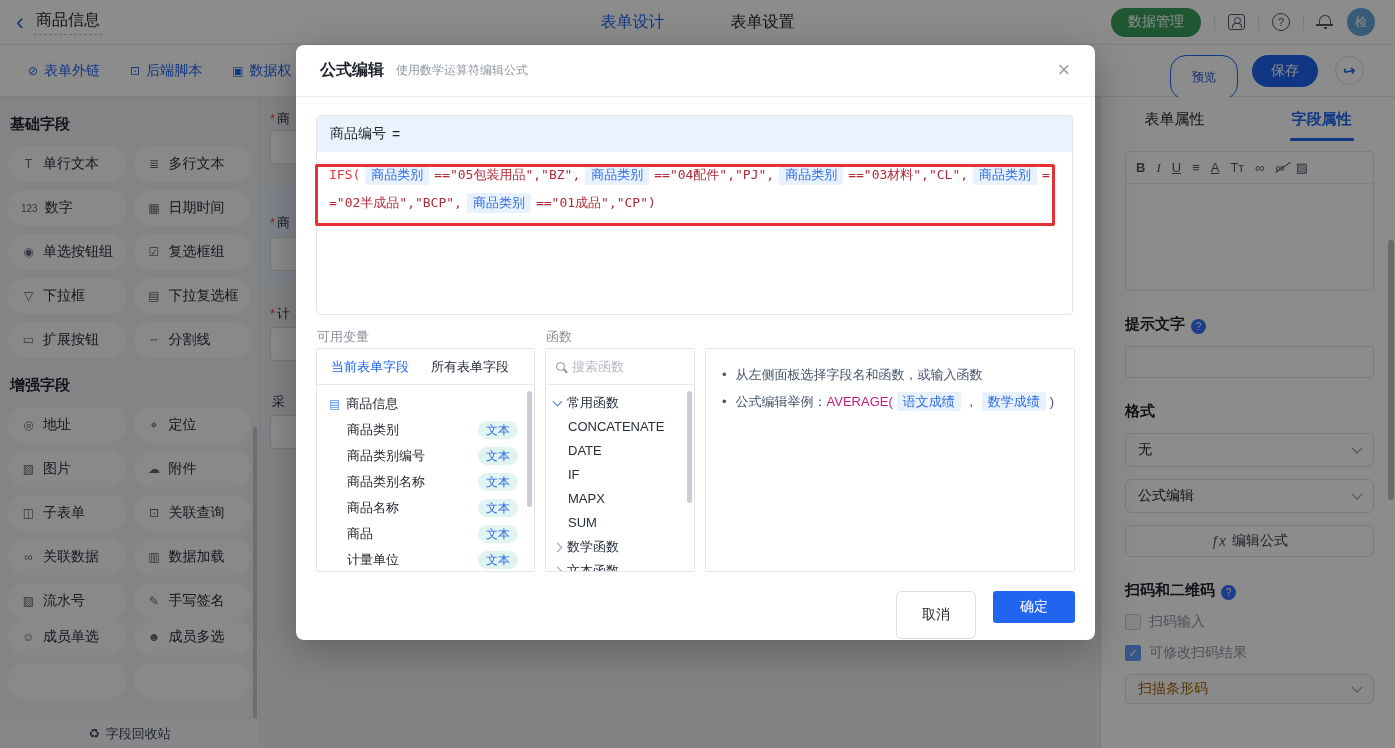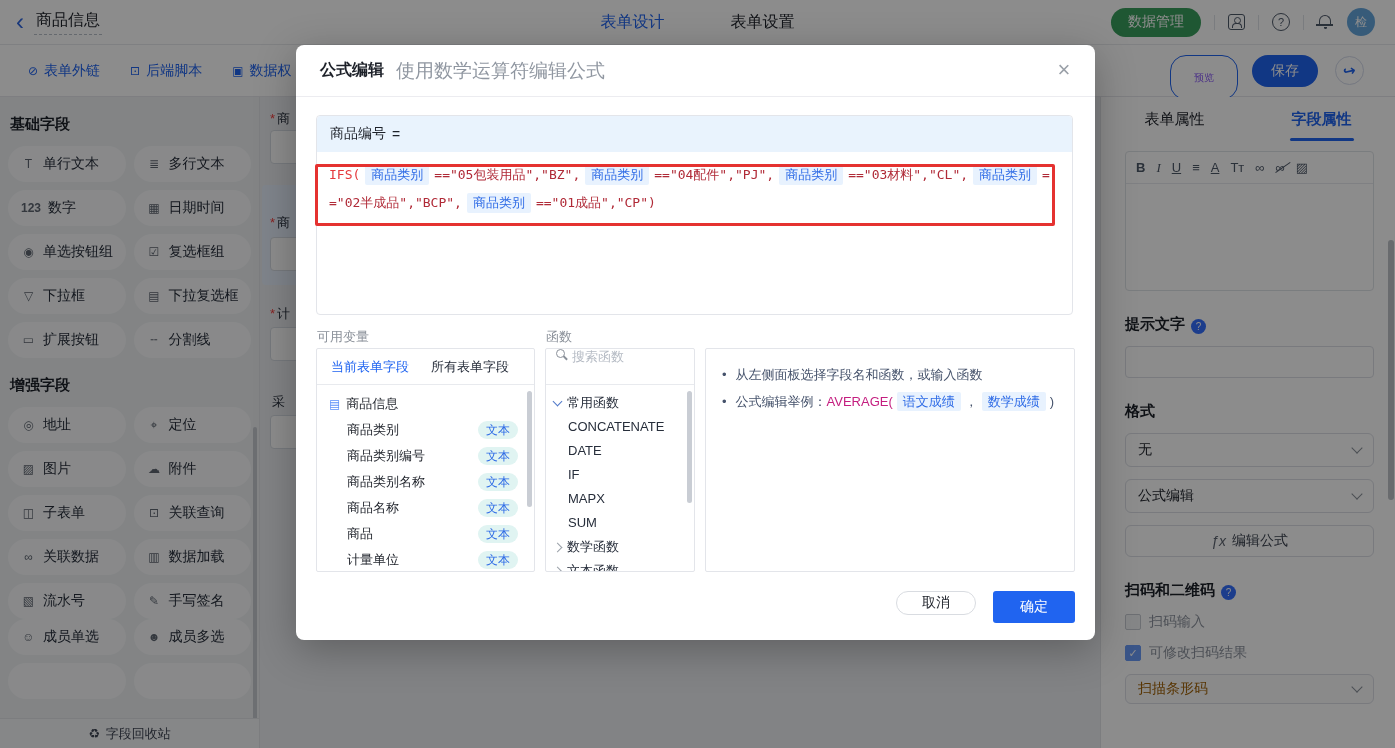--- a/index.html
+++ b/index.html
@@ -23,21 +23,21 @@
   .bell{position:absolute;left:2px;top:1px;width:12px;height:11px;border:1.6px solid #4e5969;border-bottom:none;border-radius:6px 6px 0 0}
   .bell::after{content:"";position:absolute;left:-4px;bottom:0;width:17px;height:1.6px;background:#4e5969}
   .bell::before{content:"";position:absolute;left:3.5px;bottom:-3.5px;width:3px;height:2.5px;border-radius:0 0 2px 2px;background:#4e5969}
   .avatar{width:28px;height:28px;border-radius:50%;background:#64a6dd;color:#fff;font-size:12px;display:flex;align-items:center;justify-content:center}
 
   
   .subbar{position:absolute;left:0;top:45px;right:0;height:52px;background:#fff;border-bottom:1px solid #e5e6eb;display:flex;align-items:center;z-index:1}
   .sublink{display:flex;align-items:center;gap:6px;color:#2064f0;font-size:14px;margin-left:30px;cursor:pointer}
   .sublink:first-child{margin-left:28px}
   .sublink .ic{font-size:12px}
-  .btn-preview{position:absolute;right:157px;top:10px;width:68px;height:45px;border:1px solid #2064f0;border-radius:16px;color:#8b5cf6;background:#fff;font-size:10px;display:flex;align-items:center;justify-content:center}
+  .btn-preview{position:absolute;right:157px;top:10px;width:68px;height:45px;border:1px solid #2064f0;border-radius:16px;color:#1d4ed8;background:#fff;font-size:12px;display:flex;align-items:center;justify-content:center}
   .btn-save{position:absolute;right:77px;top:10px;width:66px;height:32px;border-radius:16px;background:#2064f0;color:#fff;font-size:14px;display:flex;align-items:center;justify-content:center}
   .btn-share{position:absolute;right:31px;top:11px;width:29px;height:29px;border:1px solid #d4daea;border-radius:50%;display:flex;align-items:center;justify-content:center;background:#fff}
   .btn-share .ic{color:#2064f0;font-weight:bold;font-size:15px;transform:rotate(-12deg)}
 
   
   .sidebar{position:absolute;left:0;top:97px;width:260px;bottom:0;background:#eef0f3;border-right:1px solid #e2e4e8;overflow:hidden;z-index:1}
   .sec-title{font-size:15px;font-weight:bold;margin:18px 0 12px 10px}
   .fgrid{display:grid;grid-template-columns:1fr 1fr;gap:8px;padding:0 8px}
   .fpill{height:36px;border-radius:18px;background:#f9fafb;display:flex;align-items:center;padding-left:13px;gap:7px;font-size:14px;color:#272e3b;cursor:grab}
   .fpill .ic{color:#5f6672;font-size:12px;min-width:15px;text-align:center;flex:none}
@@ -77,21 +77,21 @@
   .cb{width:16px;height:16px;border:1px solid #c6cad1;border-radius:2px;background:#f3f4f6;flex:none}
   .cb.checked{background:#6b9bf7;border-color:#6b9bf7;color:#fff;font-size:11px;display:flex;align-items:center;justify-content:center}
   .rp-select.disabled{color:#a16207;background:#fbfbfc}
   .page-scroll{position:absolute;right:1px;top:240px;width:6px;height:260px;background:#bfc3c9;border-radius:3px;z-index:2}
 
   
   .overlay{position:absolute;inset:0;background:rgba(0,0,0,.45);z-index:40}
   .modal{position:absolute;left:296px;top:45px;width:799px;height:595px;background:#fff;border-radius:8px;box-shadow:0 10px 40px rgba(0,0,0,.28);z-index:50}
   .m-head{height:52px;border-bottom:1px solid #ececf0;display:flex;align-items:center;padding:0 24px}
   .m-title{font-size:16px;font-weight:bold}
-  .m-sub{font-size:19px;color:#9097a1;margin-left:12px}
+  .m-sub{font-size:12px;color:#9097a1;margin-left:12px}
   .m-close{position:absolute;right:16px;top:11px;width:30px;height:30px;font-size:22px;color:#9aa0a8;text-align:center;line-height:28px;cursor:pointer}
   .f-box{position:absolute;left:20px;top:70px;width:757px;height:200px;border:1px solid #e3e5ea;border-radius:4px;background:#fff}
   .f-head{height:36px;background:#e9f3fd;display:flex;align-items:center;padding:0 13px;font-size:14px;border-radius:4px 4px 0 0}
   .f-eq{margin-left:6px}
   .f-body{padding:9px 12px;font-size:13px;line-height:28px;font-family:"DejaVu Sans Mono",monospace;word-break:break-all}
   .tk-func{color:#e5383b}
   .tk-code{color:#b02a37}
   .tk-field{display:inline-block;background:#e8f2fe;color:#2e6be6;border-radius:2px;padding:0 6px;margin:0 5px;line-height:20px;font-family:"Liberation Sans","DejaVu Sans",sans-serif;font-size:13px}
   .red-box{position:absolute;left:19px;top:119px;width:740px;height:62px;border:3px solid #e53230;border-radius:2px;pointer-events:none}
   .m-sec-label{position:absolute;top:283px;font-size:13px;color:#8a9099}
@@ -101,35 +101,35 @@
   .vt{cursor:pointer}
   .vt1{color:#2064f0;margin-left:14px}
   .vt2{margin-left:22px;color:#272e3b}
   .tree{padding-top:6px;font-size:13px}
   .tr-root{display:flex;align-items:center;gap:6px;height:26px;padding-left:12px;cursor:pointer}
   .docic{color:#5b8ff9;font-size:12px}
   .tr-row{display:flex;align-items:center;height:26px;padding-left:30px;padding-right:16px;cursor:pointer}
   .badge{margin-left:auto;background:#e0f4f2;color:#2e6be6;font-size:12px;border-radius:9px;padding:1px 8px;line-height:16px}
   .v-scroll{position:absolute;right:2px;top:42px;width:5px;height:116px;background:#c9cdd4;border-radius:3px}
   .fns{position:absolute;left:249px;top:303px;width:150px;height:224px;border:1px solid #e3e5ea;border-radius:2px;overflow:hidden;background:#fff}
-  .search{height:36px;border-bottom:1px solid #e8eaee;display:flex;align-items:flex-start;gap:7px;padding:0 10px}
+  .search{height:36px;border-bottom:1px solid #e8eaee;display:flex;align-items:center;gap:7px;padding:0 10px}
   .mag{width:9px;height:9px;border:1.5px solid #8a9099;border-radius:50%;position:relative;flex:none}
   .mag::after{content:"";position:absolute;width:5px;height:1.5px;background:#8a9099;transform:rotate(45deg);right:-4px;bottom:-1px}
   .search input{border:none;outline:none;width:92px;font-size:13px;background:transparent}
   .search input::placeholder{color:#b4bac3}
   .fn-group{display:flex;align-items:center;height:24px;padding-left:8px;gap:6px;font-size:13px;color:#272e3b;cursor:pointer}
   .caret-down{width:7px;height:7px;border-right:1.4px solid #5079c9;border-bottom:1.4px solid #5079c9;transform:rotate(45deg);margin-top:-4px}
   .caret-right{width:7px;height:7px;border-right:1.4px solid #9aa0a8;border-bottom:1.4px solid #9aa0a8;transform:rotate(-45deg)}
   .fn-item{height:24px;line-height:24px;padding-left:22px;font-size:13px;color:#272e3b;cursor:pointer}
   .f-scroll{position:absolute;right:2px;top:42px;width:5px;height:112px;background:#c9cdd4;border-radius:3px}
   .tips{position:absolute;left:409px;top:303px;width:370px;height:224px;border:1px solid #e3e5ea;border-radius:2px;padding:12px 16px;font-size:13px;color:#45526b;line-height:27px;background:#fff}
   .tip-row{display:flex;gap:9px;align-items:baseline}
   .ex-fn{color:#c41d7f}
   .ex-chip{display:inline-block;background:#e8f2fe;color:#2e6be6;border-radius:2px;padding:0 6px;margin:0 4px;line-height:19px}
-  .m-cancel{position:absolute;left:600px;top:546px;width:80px;height:24px;border:1px solid #d9dce1;border-radius:13px;background:#fff;font-size:14px;display:flex;align-items:center;justify-content:center;cursor:pointer}
+  .m-cancel{position:absolute;left:600px;top:546px;width:80px;height:48px;border:1px solid #d9dce1;border-radius:6px;background:#fff;font-size:14px;display:flex;align-items:center;justify-content:center;cursor:pointer}
   .m-ok{position:absolute;left:697px;top:546px;width:82px;height:32px;border-radius:3px;background:#2064f0;color:#fff;font-size:14px;display:flex;align-items:center;justify-content:center;cursor:pointer}
 </style>
 </head>
 <body>
 
 <div class="topbar">
   <span class="back">‹</span>
   <span class="doc-title">商品信息</span>
   <div class="top-tabs">
     <span class="top-tab active">表单设计</span>
@@ -174,21 +174,21 @@
   <div class="fgrid">
     <div class="fpill">
         <span class="ic">T</span>
         <span>单行文本</span>
       </div>
     <div class="fpill">
         <span class="ic">≣</span>
         <span>多行文本</span>
       </div>
     <div class="fpill">
-        <span class="ic" style="font-size:12px;font-weight:bold">123</span>
+        <span class="ic" style="font-size:10px;font-weight:normal">123</span>
         <span>数字</span>
       </div>
     <div class="fpill">
         <span class="ic">▦</span>
         <span>日期时间</span>
       </div>
     <div class="fpill">
         <span class="ic">◉</span>
         <span>单选按钮组</span>
       </div>

